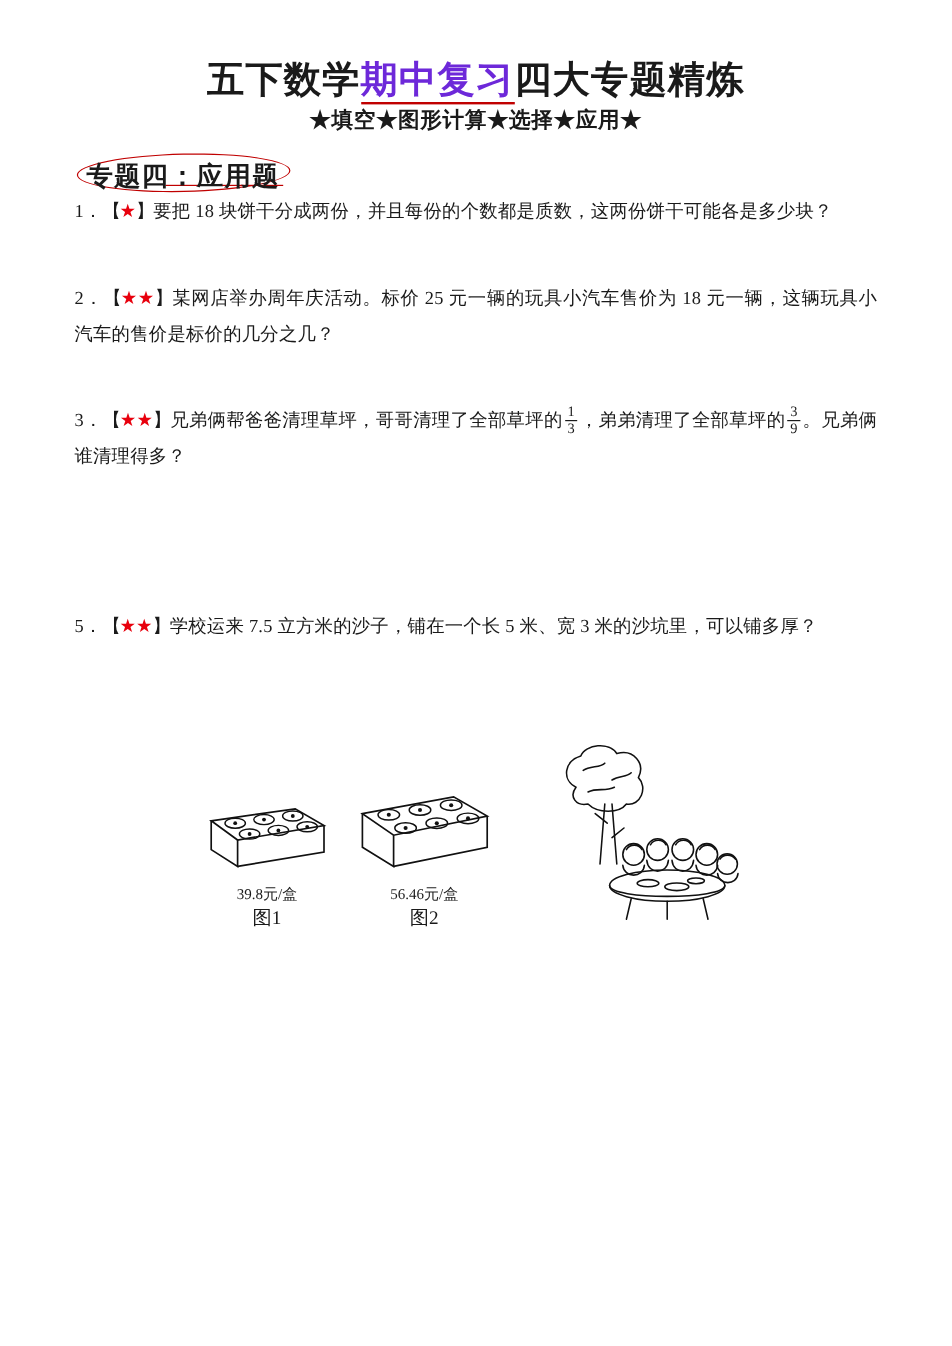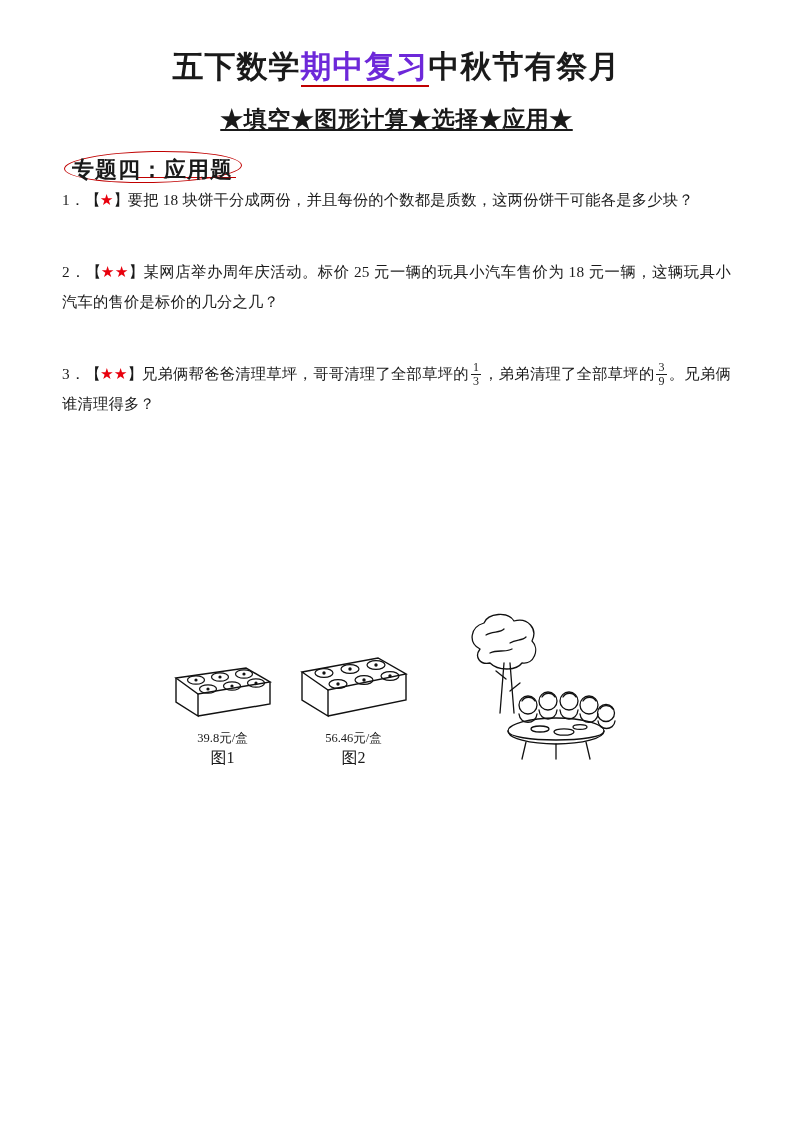--- a/index.html
+++ b/index.html
@@ -33,26 +33,24 @@
     white-space: nowrap;
     font-family: "Liberation Sans", sans-serif;
   }
   .doc-title .hl {
     color: #6d28d9;
     border-bottom: 2px solid #c00000;
     padding-bottom: 1px;
   }
   .subtitle {
     text-align: center;
-    margin-top: 16px;
-    font-size: 23px;
+    font-size: 18px;
     font-weight: bold;
     letter-spacing: 0.5px;
     font-family: "Liberation Sans", sans-serif;
-    text-decoration: underline;
   }
 
   
   .section-wrap {
     margin-top: 16px;
     margin-left: 2px;
     position: relative;
     height: 34px;
   }
   .section-heading {
@@ -131,41 +129,42 @@
     font-size: 16px;
     margin-top: 1px;
   }
   .scene { position: relative; width: 196px; height: 160px; }
 </style>
 </head>
 <body>
 
 <div class="page">
 
-  <div class="doc-title"><span>五下数学</span><span class="hl">期中复习</span><span>中秋节有祭月</span></div>
+  <div class="doc-title"><span>五下数学</span><span class="hl">期中复习</span><span>四大专题精炼</span></div>
 
   <div class="subtitle">★填空★图形计算★选择★应用★</div>
 
   <div class="section-wrap">
     <div class="ellipse"></div>
     <div class="section-underline"></div>
     <div class="section-heading">专题四：应用题</div>
   </div>
 
   <div class="q"><span>1．</span><span class="brk">【</span><span class="stars">★</span><span class="brk">】</span><span>要把 18 块饼干分成两份，并且每份的个数都是质数，这两份饼干可能各是多少块？</span></div>
   <div class="gap-sm"></div>
 
   <div class="q"><span>2．</span><span class="brk">【</span><span class="stars">★★</span><span class="brk">】</span><span>某网店举办周年庆活动。标价 25 元一辆的玩具小汽车售价为 18 元一辆，这辆玩具小汽车的售价是标价的几分之几？</span></div>
   <div class="gap-sm"></div>
 
   <div class="q"><span>3．</span><span class="brk">【</span><span class="stars">★★</span><span class="brk">】</span><span>兄弟俩帮爸爸清理草坪，哥哥清理了全部草坪的</span><span class="frac"><span class="num">1</span><span class="den">3</span></span><span>，弟弟清理了全部草坪的</span><span class="frac"><span class="num">3</span><span class="den">9</span></span><span>。兄弟俩谁清理得多？</span></div>
   <div class="gap-md"></div>
 
   <div class="gap-lg"></div>
 
+  <div class="q"><span>5．</span><span class="brk">【</span><span class="stars">★★</span><span class="brk">】</span><span>学校运来 7.5 立方米的沙子，铺在一个长 5 米、宽 3 米的沙坑里，可以铺多厚？</span></div>
   <div class="gap-lg"></div>
 
 
   <div class="figure-row">
 
     <div class="fig-item">
       <svg width="110" height="66" viewBox="0 0 110 66">
         <g fill="none" stroke="#111" stroke-width="1.4">
           <polygon points="8,22 78,12 102,26 30,38"></polygon>
           <polyline points="8,22 8,46 30,60 30,38"></polyline>

